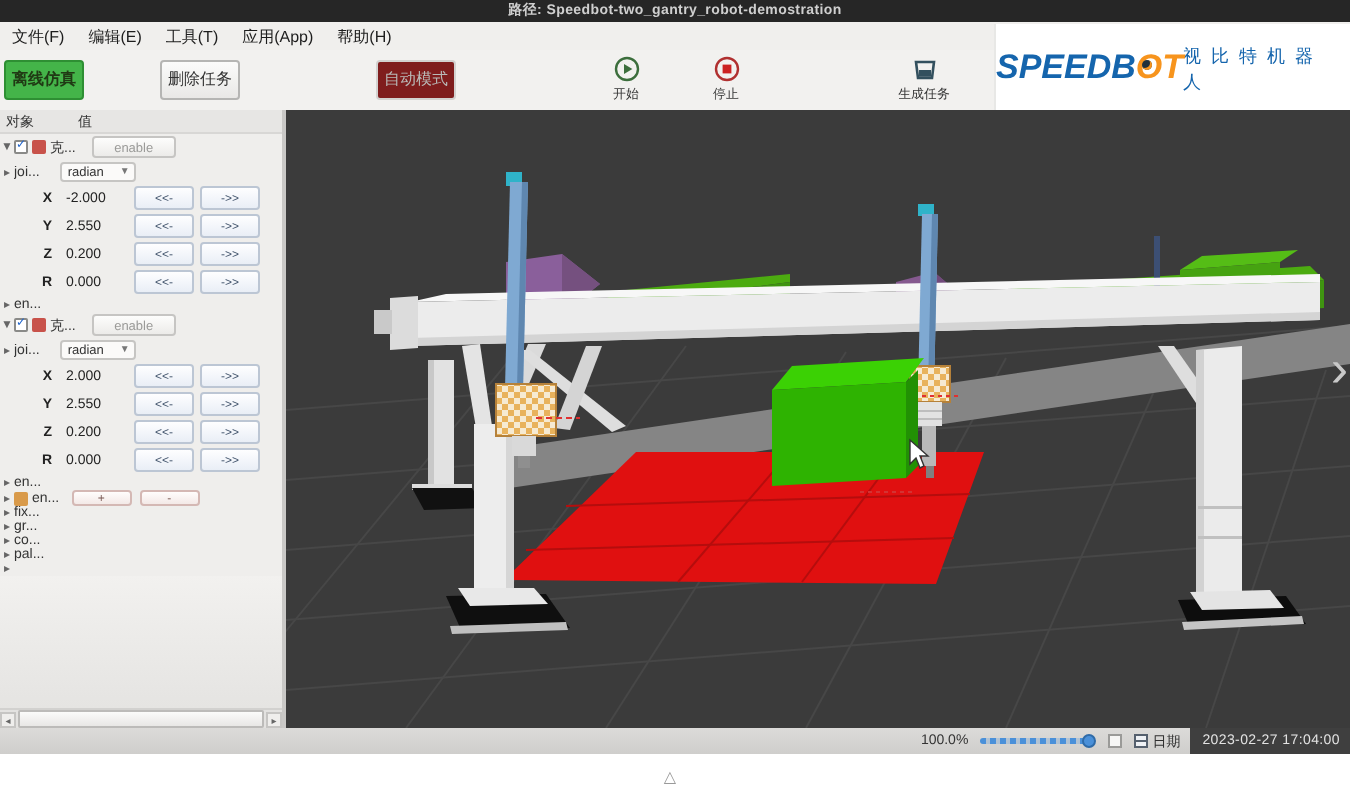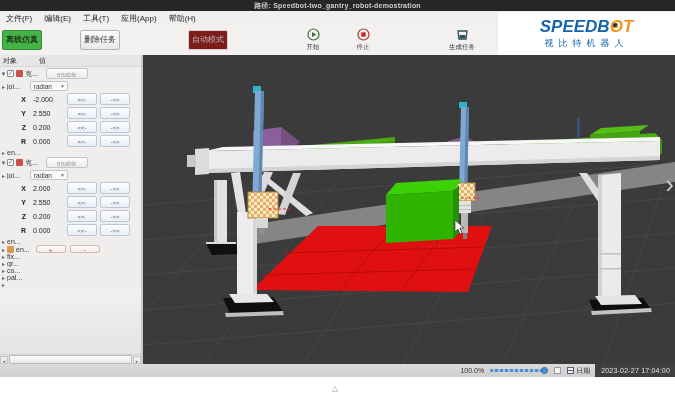--- a/index.html
+++ b/index.html
@@ -22,21 +22,21 @@
     border:1px solid #b5b5b3;background:linear-gradient(#fbfbfa,#e9e8e6);color:#333;white-space:nowrap;}
   .mode-btn.active{background:#44b449;border-color:#2e8f33;color:#203a14;font-weight:bold;}
   .mode-btn.disabled{color:#b9b9b7;border-color:#d3d2d0;background:#7f1d1d;margin-left:32px;}
   .tb-sep{width:1px;height:24px;background:#d6d5d3;margin:0 3px;}
   .tb-act{width:29px;display:flex;flex-direction:column;align-items:center;justify-content:center;gap:1px;}
   .tb-act .lab{font-size:7px;color:#333;white-space:nowrap;transform:scale(.92);}
   .ic{width:13px;height:13px;display:block;}
 
   
   .logo{position:absolute;right:0;top:12px;width:177px;height:43px;background:#fff;
-    display:flex;flex-direction:column;align-items:center;justify-content:center;z-index:5;
+    display:flex;flex-direction:row;align-items:center;justify-content:center;z-index:5;
     border-left:1px solid #e8e8e6;}
   .logo-line1{font-size:17px;font-weight:bold;font-style:italic;letter-spacing:0;line-height:17px;}
   .logo-blue{color:#1565ad;}
   .logo-ot{color:#f7941d;position:relative;}
   .logo-ot::after{content:'';position:absolute;left:3px;top:6px;width:5px;height:5px;border-radius:50%;
     background:#20303c;box-shadow:inset -1px -1px 0 #f7941d;}
   .logo-line2{font-size:9px;font-weight:normal;color:#1565ad;letter-spacing:5px;margin-top:2px;}
 
   
   .sidebar{position:absolute;left:0;top:55px;width:143px;height:309px;background:#efeeec;

